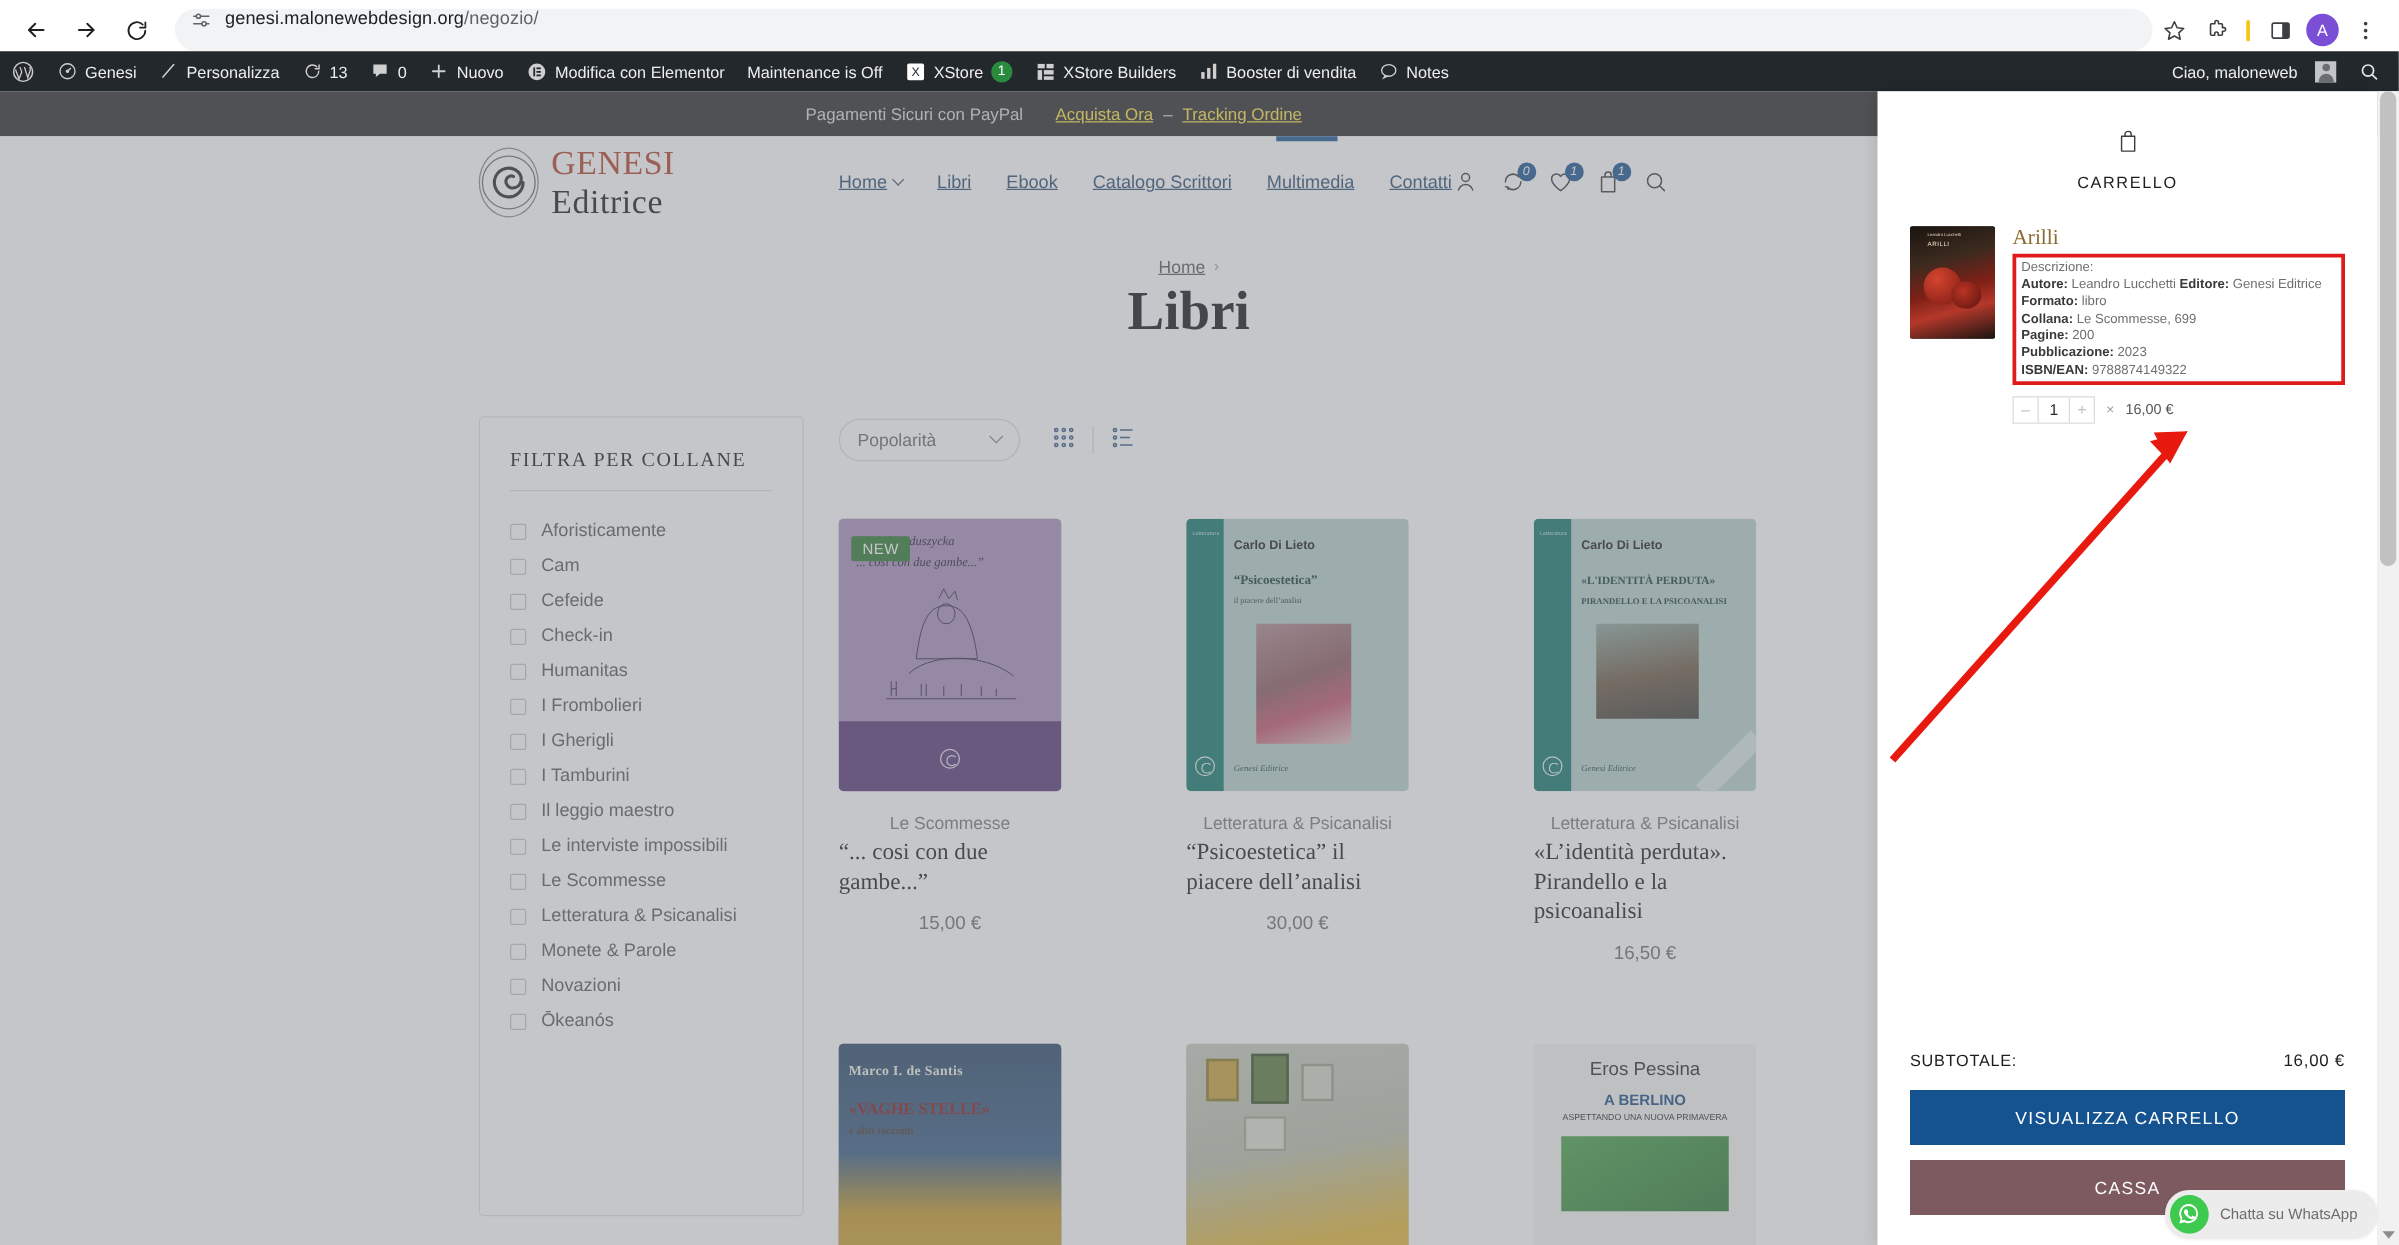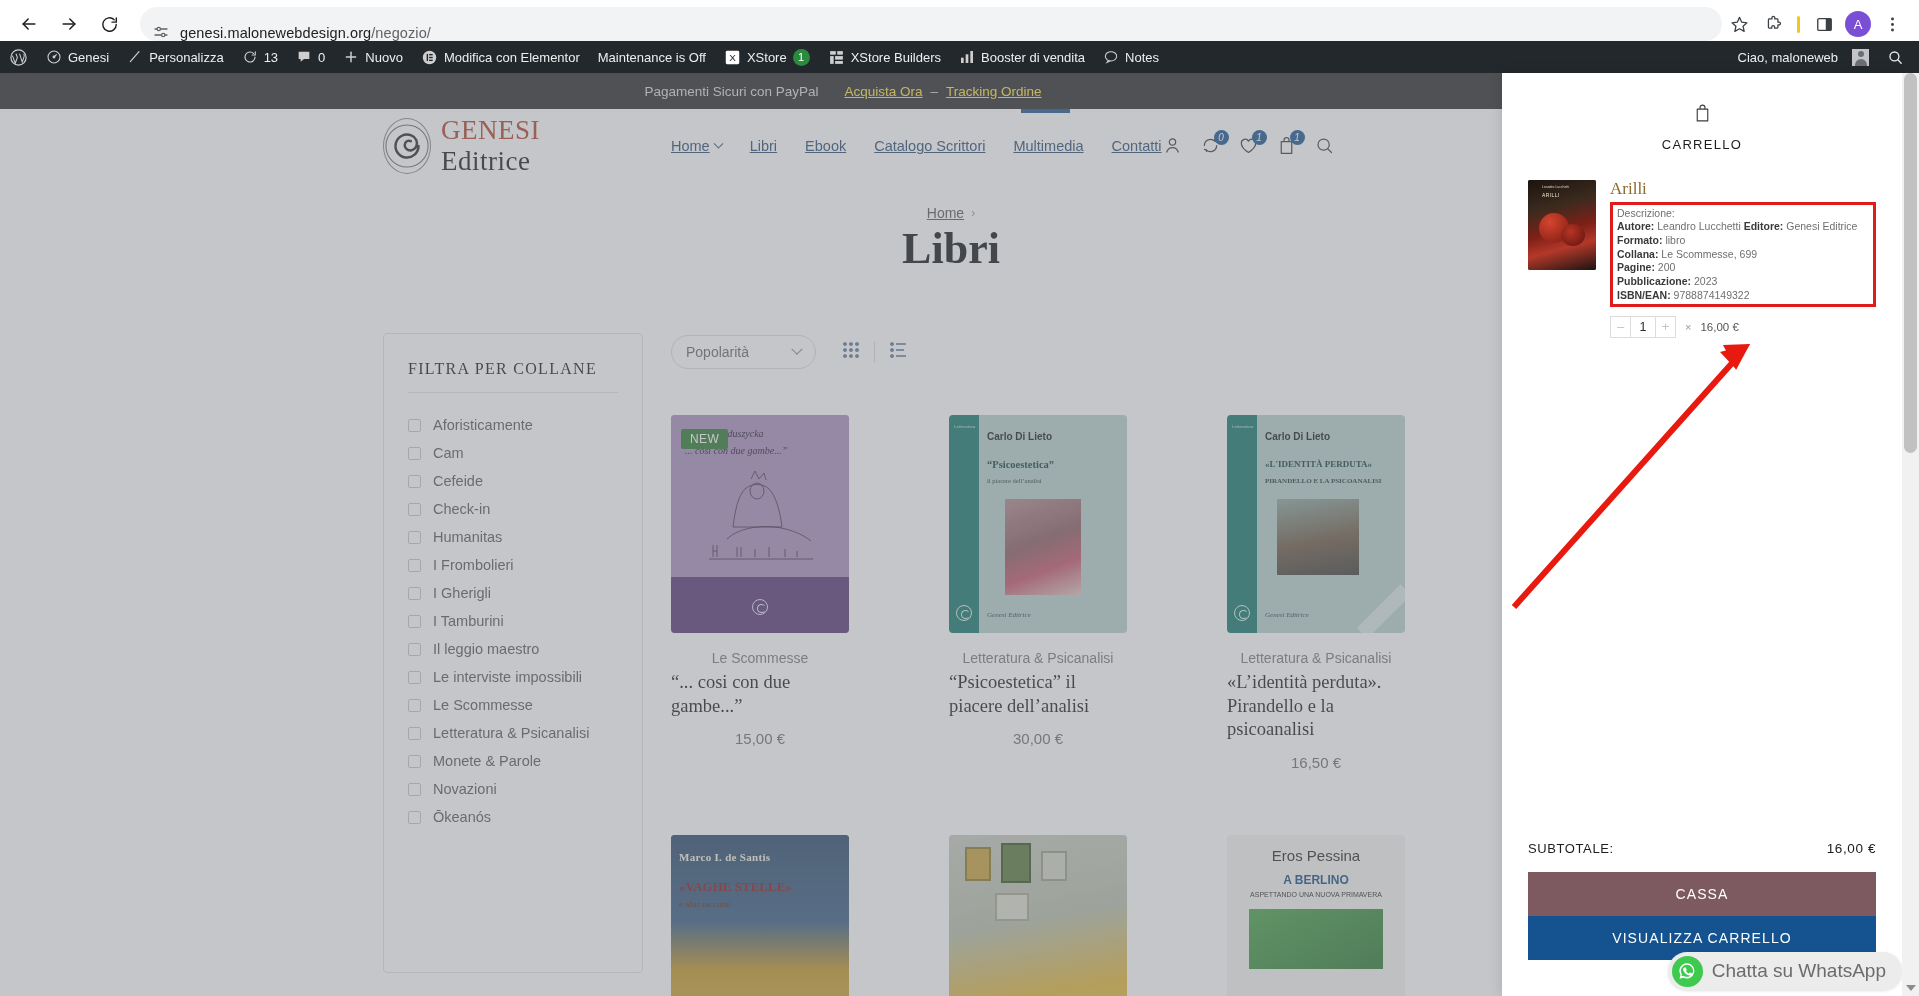--- a/index.html
+++ b/index.html
@@ -16,21 +16,21 @@
     background:#ffffff; display:flex; align-items:center; gap:0;
   }
   .nav-btn{
     width:34px; height:34px; margin-left:6px; border-radius:50%;
     display:flex; align-items:center; justify-content:center;
     color:#1f1f1f; flex:0 0 auto;
   }
   .nav-btn:first-child{ margin-left:12px; }
   .omnibox{
     margin-left:14px; height:34px; flex:1 1 auto; max-width:1590px;
-    background:#f1f3f4; border-radius:18px; display:flex; align-items:flex-end;
+    background:#f1f3f4; border-radius:18px; display:flex; align-items:flex-start;
     padding:0 12px; gap:10px;
   }
   .omnibox .tune{ width:18px;height:18px;flex:0 0 auto; color:#5f6368; }
   .url-text{ font-size:14.5px; color:#202124; white-space:nowrap; letter-spacing:.1px;}
   .url-text .path{ color:#5f6368; }
   .chrome-right{ display:flex; align-items:center; gap:0; margin-left:auto; padding-right:10px;}
   .chrome-right .ci{ width:34px;height:34px;display:flex;align-items:center;justify-content:center;color:#1f1f1f;}
   .yellow-bar{ width:3px; height:17px; background:#f5c518; border-radius:2px; margin:0 7px;}
   .avatar-a{
     width:26px;height:26px;border-radius:50%;background:#7a4fd6;color:#fff;
@@ -194,21 +194,21 @@
   #btn-view{ background:#14538f; }
   #btn-checkout{ background:#7d5a5f; margin-bottom:0;}
 
   
   #whatsapp{
     position:absolute; right:17px; bottom:6px; z-index:80;
     background:#ececec; border-radius:22px; height:38px; display:flex; align-items:center;
     gap:9px; padding:0 16px 0 4px; box-shadow:0 1px 3px rgba(0,0,0,.12);
   }
   .wa-circle{ width:31px;height:31px;border-radius:50%;background:#3ec94f;display:flex;align-items:center;justify-content:center;}
-  #whatsapp .wa-text{ font-size:19px; color:#6c6c6c; white-space:nowrap;}
+  #whatsapp .wa-text{ font-size:12px; color:#6c6c6c; white-space:nowrap;}
 
   
   #scrollbar{ position:absolute; top:73px; right:0; width:17px; height:923px; background:#f1f1f1; z-index:90;}
   #scrollbar .thumb{ position:absolute; left:2px; top:0px; width:13px; height:380px; background:#c1c1c1; border-radius:7px;}
   #scrollbar .arrow{ position:absolute; left:4px; bottom:5px; width:0;height:0;
     border-left:5px solid transparent;border-right:5px solid transparent;border-top:6px solid #8c8c8c;}
 </style>
 </head>
 <body>
 
@@ -787,22 +787,22 @@
       <polygon points="248,192 218,200 233,216" fill="#e8190f"></polygon>
       <polygon points="248,192 221,193 234,218" fill="#e8190f"></polygon>
     </svg>
   </div>
 
   <div id="cart-foot">
     <div id="subtotal-row">
       <span>SUBTOTALE:</span>
       <span class="amt">16,00 €</span>
     </div>
+    <div class="cart-btn" id="btn-view">VISUALIZZA CARRELLO</div>
     <div class="cart-btn" id="btn-checkout">CASSA</div>
-    <div class="cart-btn" id="btn-view">VISUALIZZA CARRELLO</div>
   </div>
 </aside>
 
 <div id="whatsapp">
   <span class="wa-circle">
     <svg width="20" height="20" viewBox="0 0 24 24" fill="#ffffff">
         <path d="M12 2.6A9.2 9.2 0 0 0 4.2 16.6L3 21.4l4.9-1.2A9.2 9.2 0 1 0 12 2.6zm0 2a7.2 7.2 0 1 1-3.8 13.3l-.4-.2-2.5.6.6-2.4-.2-.4A7.2 7.2 0 0 1 12 4.6zm-3 3.1c-.2 0-.5.1-.7.4-.3.3-.9.9-.9 2.1s.9 2.4 1.1 2.6c.1.2 1.8 2.9 4.5 3.9 2.2.8 2.7.7 3.2.6.5-.1 1.5-.6 1.7-1.2.2-.6.2-1.1.2-1.2l-.6-.3s-1.4-.7-1.6-.8c-.2-.1-.4-.1-.5.1-.2.2-.6.8-.8.9-.1.2-.3.2-.5.1-.2-.1-1-.4-1.9-1.2-.7-.6-1.2-1.4-1.3-1.6-.1-.2 0-.4.1-.5l.4-.5c.1-.2.2-.3.2-.5 0-.1 0-.3-.1-.4l-.8-1.9c-.2-.5-.4-.4-.5-.4h-.2z"></path>
       </svg>
   </span>
   <span class="wa-text">Chatta su WhatsApp</span>

